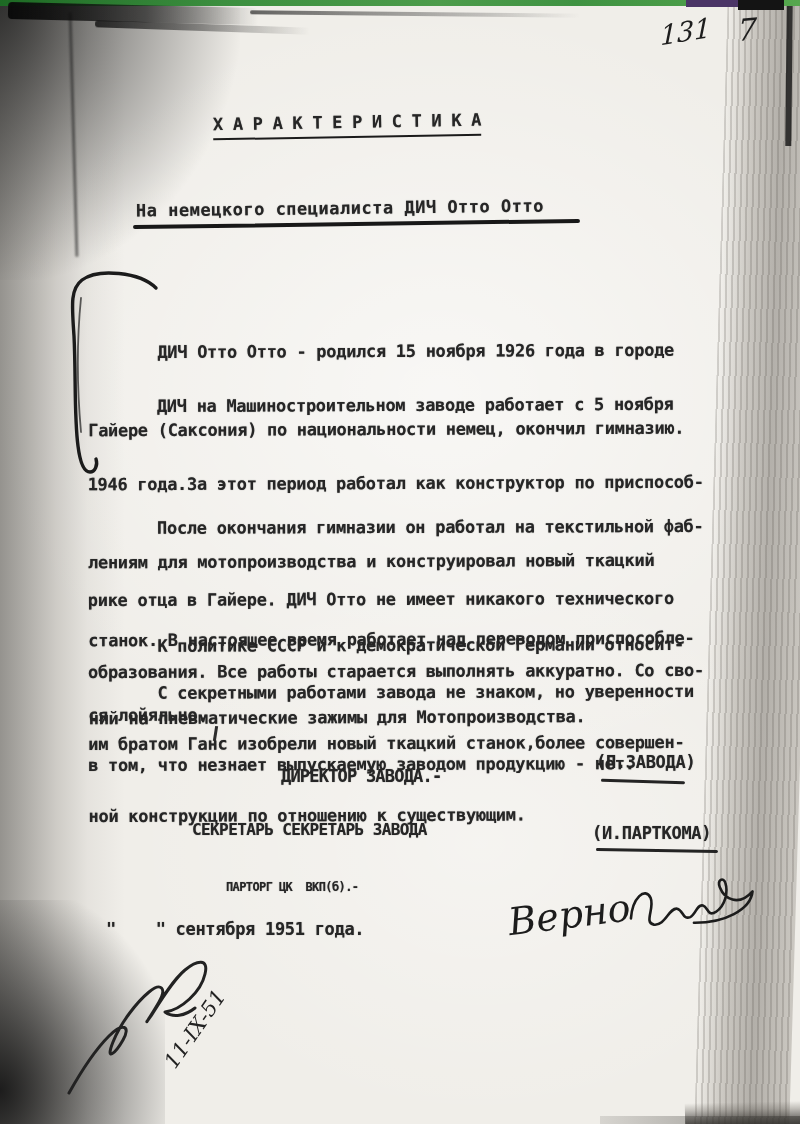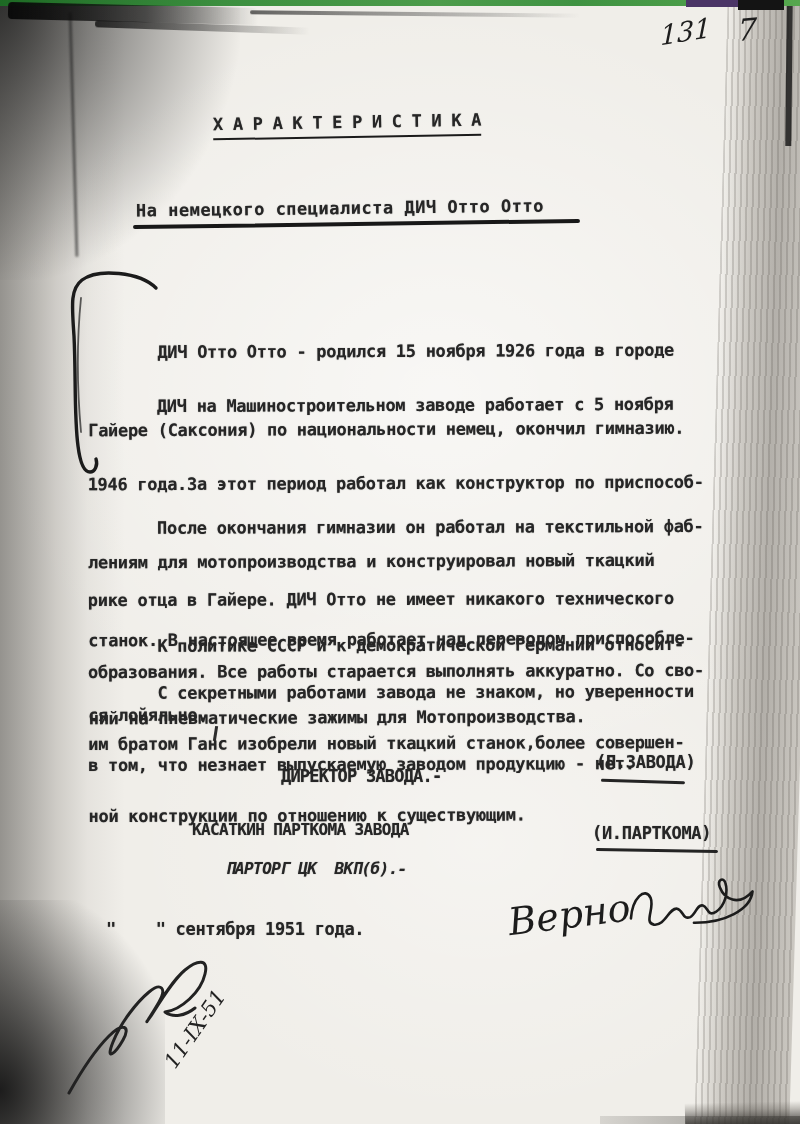--- a/index.html
+++ b/index.html
@@ -30,21 +30,21 @@
   #para-a { left:88px; top:286px; line-height:26px; transform:rotate(-.25deg); }
   #para-b { left:88px; top:340px; line-height:26px; transform:rotate(-.25deg); }
   #para-c { left:88px; top:467px; line-height:24px; transform:rotate(-.2deg); }
   #para-d { left:88px; top:588px; line-height:23px; transform:rotate(-.2deg); }
   #para-e { left:88px; top:632px; line-height:24px; transform:rotate(-.2deg); }
   #director-role { left:281px; top:766px; letter-spacing:-.8px; }
   #director-name { left:596px; top:752px; }
   #director-underline { left:601px; top:780px; width:84px; height:2.5px;
            background:#242424; transform:rotate(1.6deg); border-radius:2px; }
   #secretary-role1 { left:192px; top:820px; font-size:16px; letter-spacing:-.6px; }
-  #secretary-role2 { left:226px; top:859px; font-size:16px; letter-spacing:-.6px;font-style:italic; }
+  #secretary-role2 { left:226px; top:880px; font-size:12px; letter-spacing:-.6px; }
   #secretary-name { left:592px; top:823px; }
   #secretary-underline { left:596px; top:849px; width:122px; height:2.5px;
            background:#242424; transform:rotate(.9deg); border-radius:2px; }
   #date-line { left:106px; top:919px; }
 
   
   #pg-left  { left:660px; top:16px; font-family:"DejaVu Serif",serif; font-style:italic;
               font-size:27px; transform:rotate(-9deg) skewX(-10deg); }
   #pg-right { left:738px; top:12px; font-family:"DejaVu Serif",serif; font-style:italic;
               font-size:30px; transform:rotate(-5deg) skewX(-6deg); }
@@ -149,21 +149,21 @@
 
   <div class="typed para" id="para-e">
     <div>       С секретными работами завода не знаком, но уверенности</div>
     <div>в том, что незнает выпускаемую заводом продукцию - нет.</div>
   </div>
 
   <div class="typed" id="director-role">ДИРЕКТОР ЗАВОДА.-</div>
   <div class="typed" id="director-name">(П.ЗАВОДА)</div>
   <div class="mark" id="director-underline"></div>
 
-  <div class="typed" id="secretary-role1">КАСАТКИН ПАРТКОМА ЗАВОДА</div>
+  <div class="typed" id="secretary-role1">СЕКРЕТАРЬ СЕКРЕТАРЬ ЗАВОДА</div>
   <div class="typed" id="secretary-role2">ПАРТОРГ ЦК  ВКП(б).-</div>
   <div class="typed" id="secretary-name">(И.ПАРТКОМА)</div>
   <div class="mark" id="secretary-underline"></div>
 
   <div class="typed" id="date-line">"    " сентября 1951 года.</div>
 
   <div class="hand" id="margin-bracket">
     <svg width="120" height="225" viewBox="0 0 120 225">
       <path d="M104,22 C88,6 46,2 30,14 C18,23 20,40 22,70 C24,110 22,150 26,180 C28,196 32,206 38,206 C43,206 46,199 44,193" stroke="#1b1b1b" stroke-width="3.4" fill="none" stroke-linecap="round"></path>
       <path d="M29,32 C25,72 25,122 29,166" stroke="#1b1b1b" stroke-width="1.8" fill="none" stroke-linecap="round" opacity=".7"></path>

